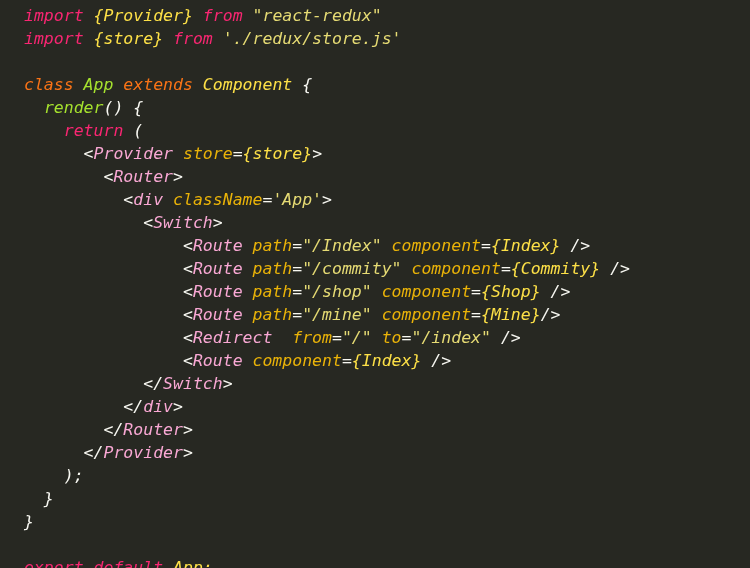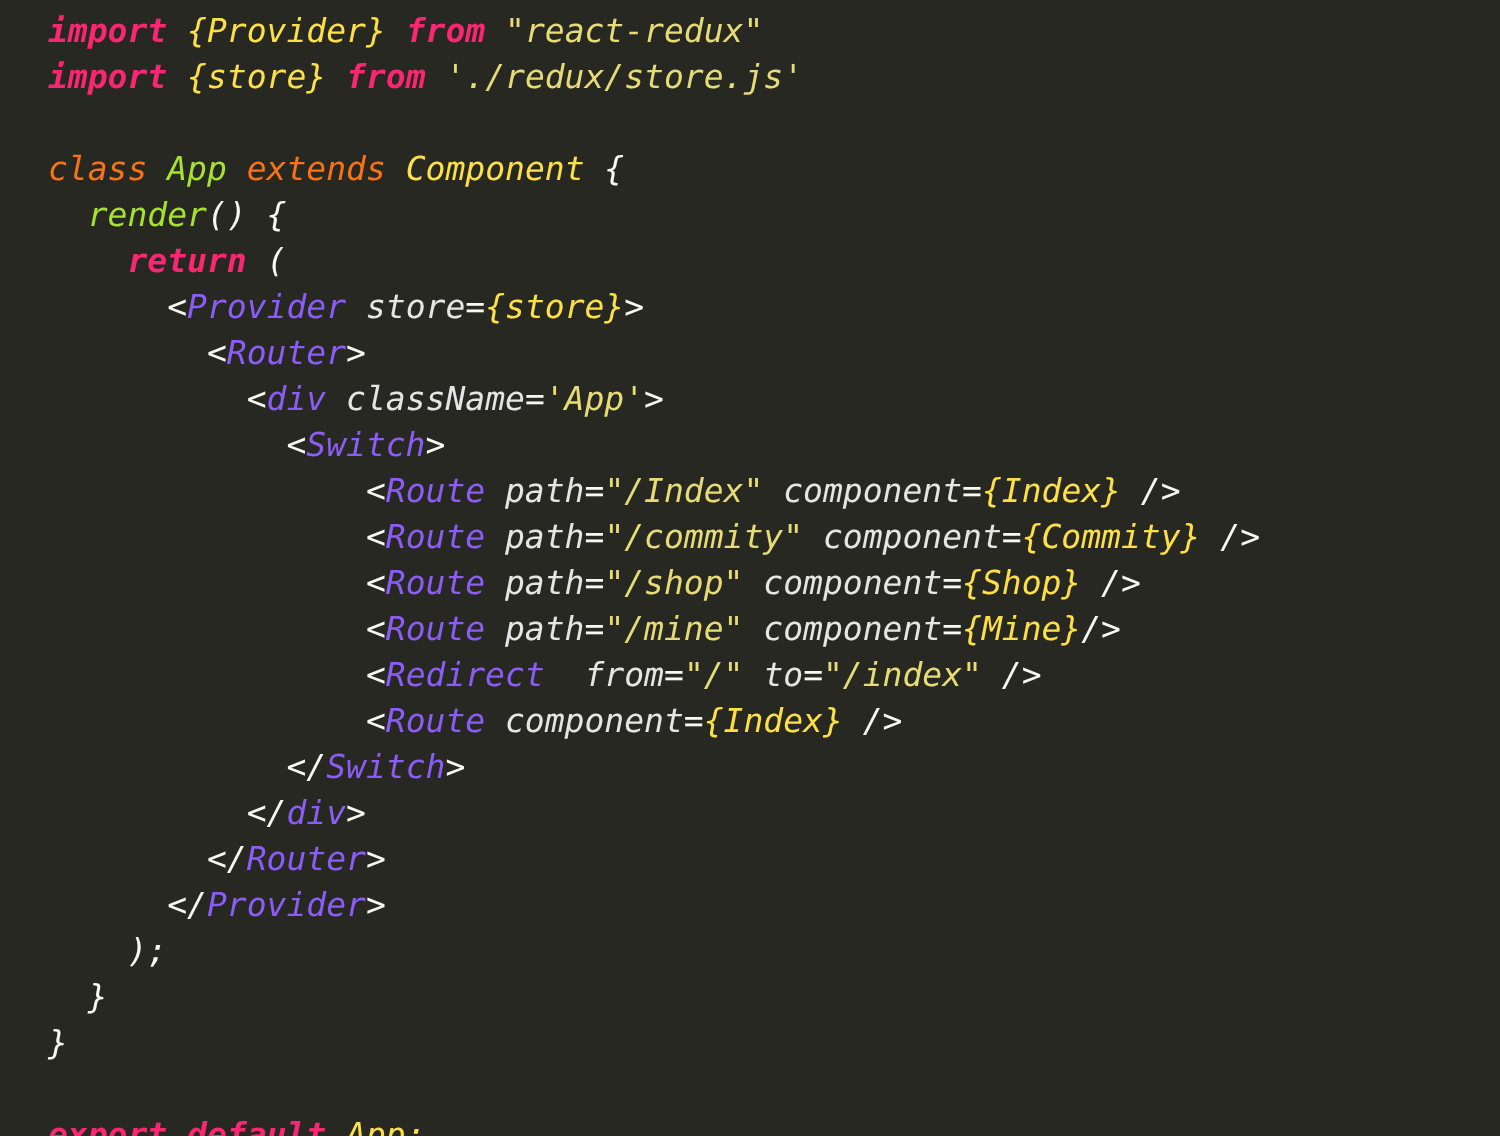--- a/index.html
+++ b/index.html
@@ -11,25 +11,25 @@
       line-height: 23px;
       color: #f8f8f2;
       overflow: hidden;
     }
     .editor {
       padding: 4px 0 0 24px;
       position: relative;
       font-style: italic;
     }
     .line { white-space: pre; position: relative; }
-    .kw   { color: #f92672; font-weight: bold; }             
+    .kw   { color: #f92672; }             
     .def  { color: #a6e22e; text-align: center; }             
     .fn   { color: #f97316; }             
     .str  { color: #e6db74; }             
-    .tag  { color: #8b5cf6; }             
-    .attr { color: #e5e5e5; }             
+    .tag  { color: #f9a8d4; }             
+    .attr { color: #eab308; }             
     .id   { color: #fde047; }             
     .pn   { color: #f8f8f2; }             
   </style>
 </head>
 <body>
 
 <pre class="editor"><div class="line"><span class="kw">import</span><span class="id"> {Provider} </span><span class="kw">from</span><span> </span><span class="str">"react-redux"</span></div><div class="line"><span class="kw">import</span><span class="id"> {store} </span><span class="kw">from</span><span> </span><span class="str">'./redux/store.js'</span></div><div class="line"><span></span> </div><div class="line"><span class="fn">class</span><span> </span><span class="def">App</span><span> </span><span class="fn">extends</span><span> </span><span class="id">Component</span><span class="pn"> {</span></div><div class="line"><span>  </span><span class="def">render</span><span class="pn">() {</span></div><div class="line"><span>    </span><span class="kw">return</span><span class="pn"> (</span></div><div class="line"><span class="pn">      &lt;</span><span class="tag">Provider</span><span> </span><span class="attr">store</span><span class="pn">=</span><span class="id">{store}</span><span class="pn">&gt;</span></div><div class="line"><span class="pn">        &lt;</span><span class="tag">Router</span><span class="pn">&gt;</span></div><div class="line"><span class="pn">          &lt;</span><span class="tag">div</span><span> </span><span class="attr">className</span><span class="pn">=</span><span class="str">'App'</span><span class="pn">&gt;</span></div><div class="line"><span class="pn">            &lt;</span><span class="tag">Switch</span><span class="pn">&gt;</span></div><div class="line"><span class="pn">                &lt;</span><span class="tag">Route</span><span> </span><span class="attr">path</span><span class="pn">=</span><span class="str">"/Index"</span><span> </span><span class="attr">component</span><span class="pn">=</span><span class="id">{Index}</span><span class="pn"> /&gt;</span></div><div class="line"><span class="pn">                &lt;</span><span class="tag">Route</span><span> </span><span class="attr">path</span><span class="pn">=</span><span class="str">"/commity"</span><span> </span><span class="attr">component</span><span class="pn">=</span><span class="id">{Commity}</span><span class="pn"> /&gt;</span></div><div class="line"><span class="pn">                &lt;</span><span class="tag">Route</span><span> </span><span class="attr">path</span><span class="pn">=</span><span class="str">"/shop"</span><span> </span><span class="attr">component</span><span class="pn">=</span><span class="id">{Shop}</span><span class="pn"> /&gt;</span></div><div class="line"><span class="pn">                &lt;</span><span class="tag">Route</span><span> </span><span class="attr">path</span><span class="pn">=</span><span class="str">"/mine"</span><span> </span><span class="attr">component</span><span class="pn">=</span><span class="id">{Mine}</span><span class="pn">/&gt;</span></div><div class="line"><span class="pn">                &lt;</span><span class="tag">Redirect</span><span>  </span><span class="attr">from</span><span class="pn">=</span><span class="str">"/"</span><span> </span><span class="attr">to</span><span class="pn">=</span><span class="str">"/index"</span><span class="pn"> /&gt;</span></div><div class="line"><span class="pn">                &lt;</span><span class="tag">Route</span><span> </span><span class="attr">component</span><span class="pn">=</span><span class="id">{Index}</span><span class="pn"> /&gt;</span></div><div class="line"><span class="pn">            &lt;/</span><span class="tag">Switch</span><span class="pn">&gt;</span></div><div class="line"><span class="pn">          &lt;/</span><span class="tag">div</span><span class="pn">&gt;</span></div><div class="line"><span class="pn">        &lt;/</span><span class="tag">Router</span><span class="pn">&gt;</span></div><div class="line"><span class="pn">      &lt;/</span><span class="tag">Provider</span><span class="pn">&gt;</span></div><div class="line"><span class="pn">    );</span></div><div class="line"><span class="pn">  }</span></div><div class="line"><span class="pn">}</span></div><div class="line"> </div><div class="line"><span class="kw">export</span><span> </span><span class="kw">default</span><span class="id"> App;</span></div></pre>
 
 </body></html>

